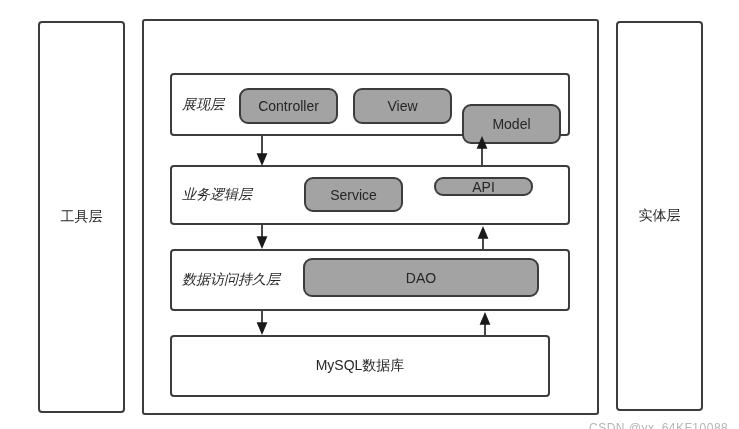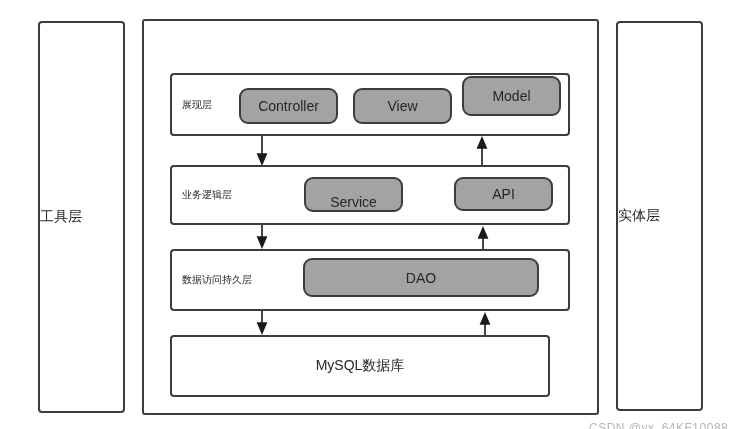--- a/index.html
+++ b/index.html
@@ -18,36 +18,38 @@
   .box {
     position: absolute;
     box-sizing: border-box;
     border: 2px solid #3c3c3c;
     border-radius: 4px;
     background: #ffffff;
   }
   .side-col {
     display: flex;
     align-items: center;
+    justify-content: center;
     font-size: 14px;
     color: #262626;
   }
   .layer {
     border-radius: 4px;
   }
   .layer-label {
     position: absolute;
     left: 10px;
     top: 0;
     height: 100%;
     display: flex;
     align-items: center;
-    font-size: 10px;
+    font-size: 14px;
     color: #262626;
     white-space: nowrap;
+    font-style: italic;
   }
   .btn {
     position: absolute;
     box-sizing: border-box;
     border: 2px solid #3c3c3c;
     border-radius: 9px;
     background: #a3a3a3;
     display: flex;
     align-items: center;
     justify-content: center;
@@ -96,31 +98,31 @@
 
   <div class="box layer" style="left:170px; top:73px; width:400px; height:63px;">
     <span class="layer-label">展现层</span>
   </div>
   <div class="btn" style="left:239px; top:88px; width:99px; height:36px;">
     <span>Controller</span>
   </div>
   <div class="btn" style="left:353px; top:88px; width:99px; height:36px;">
     <span>View</span>
   </div>
-  <div class="btn" style="left:462px; top:76px; width:99px; height:40px;">
+  <div class="btn" style="left:462px; top:104px; width:99px; height:40px;">
     <span>Model</span>
   </div>
 
   <div class="box layer" style="left:170px; top:165px; width:400px; height:60px;">
     <span class="layer-label">业务逻辑层</span>
   </div>
-  <div class="btn" style="left:304px; top:177px; width:99px; height:35px;align-items:flex-end;">
+  <div class="btn" style="left:304px; top:177px; width:99px; height:35px;">
     <span>Service</span>
   </div>
-  <div class="btn" style="left:454px; top:177px; width:99px; height:34px;">
+  <div class="btn" style="left:434px; top:177px; width:99px; height:19px;">
     <span>API</span>
   </div>
 
   <div class="box layer" style="left:170px; top:249px; width:400px; height:62px;">
     <span class="layer-label">数据访问持久层</span>
   </div>
   <div class="btn" style="left:303px; top:258px; width:236px; height:39px;">
     <span>DAO</span>
   </div>
 

